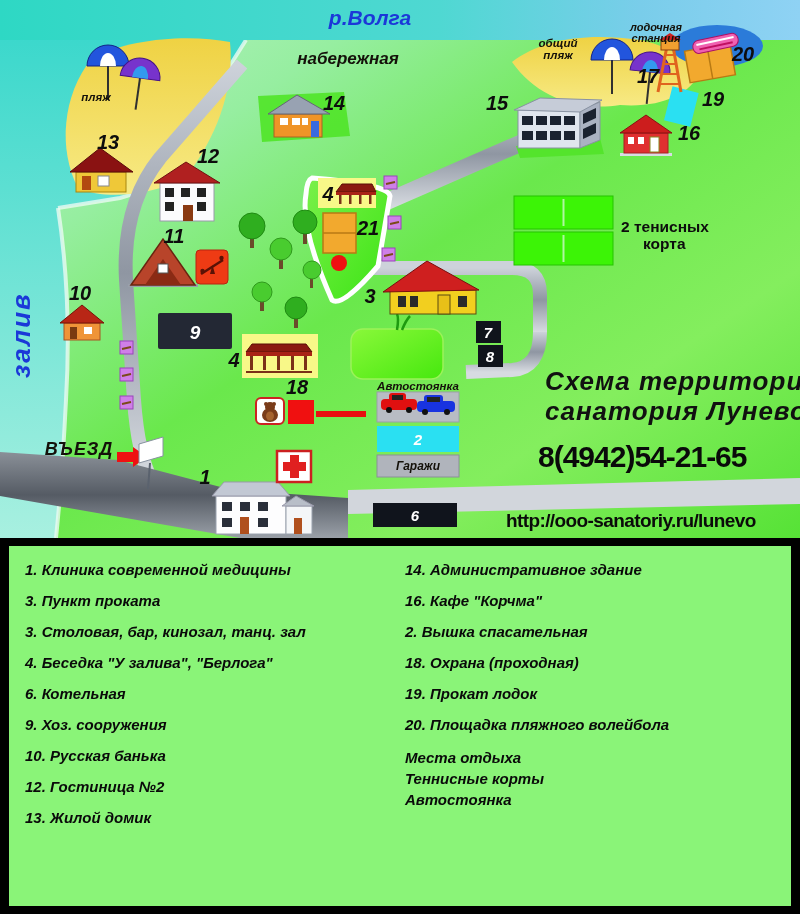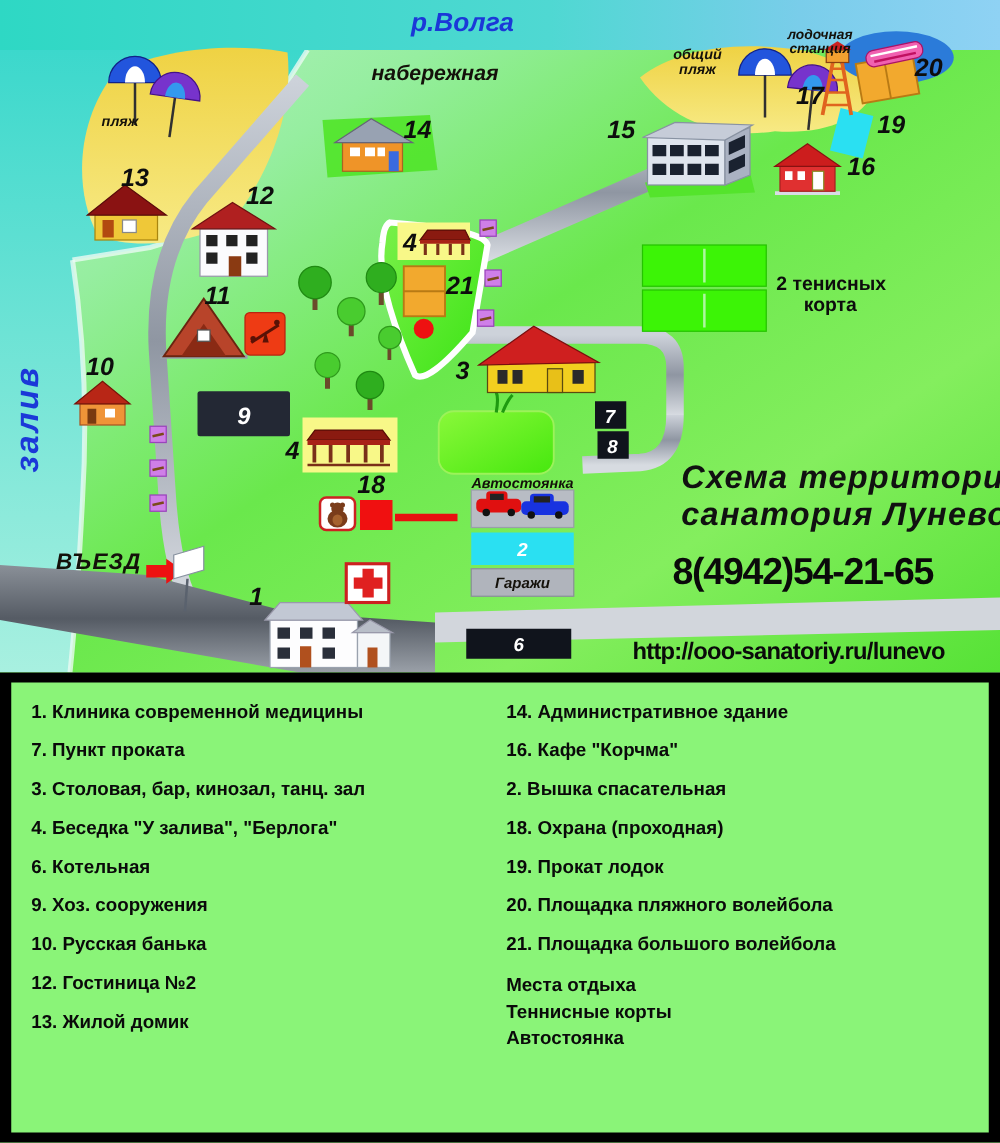--- a/index.html
+++ b/index.html
@@ -14,21 +14,21 @@
   .slabel{font-style:italic;font-weight:bold;fill:#14110a;}
   .title-t{font-style:italic;font-weight:bold;font-size:26px;fill:#111;letter-spacing:1px;}
   .phone-t{font-weight:bold;font-size:30px;fill:#0a0a0a;letter-spacing:-1px;}
   .url-t{font-weight:bold;font-size:19px;fill:#0a0a0a;letter-spacing:-0.6px;}
   .legend-wrap{position:absolute;left:0;top:538px;width:800px;height:376px;background:#000;
                box-sizing:border-box;padding:8px 9px;}
   .legend{position:relative;width:100%;height:100%;background:#8af478;}
   .col{position:absolute;top:14px;}
   .col-left{left:16px;width:372px;}
   .col-right{left:396px;width:384px;}
-  .legend-item{font-weight:bold;font-size:15px;line-height:19px;color:#0a0a0a;margin-bottom:12px;}
+  .legend-item{font-weight:bold;font-size:15px;line-height:19px;color:#0a0a0a;margin-bottom:12px;font-style:italic;}
   .legend-extras{margin-top:14px;}
   .legend-extras .legend-item{margin-bottom:1px;line-height:20px;}
 </style>
 </head>
 <body>
 
 <div class="stage">
   <div class="map-area">
     <svg width="800" height="538" viewBox="0 0 800 538" xmlns="http://www.w3.org/2000/svg">
       <defs>
@@ -408,37 +408,36 @@
       <text x="545" y="420" class="title-t">санатория Лунево</text>
       <text x="538" y="467" class="phone-t">8(4942)54-21-65</text>
       <text x="506" y="527" class="url-t">http://ooo-sanatoriy.ru/lunevo</text>
     </svg>
   </div>
 
   <div class="legend-wrap">
     <div class="legend">
       <div class="col col-left">
         <div class="legend-item">1. Клиника современной медицины</div>
-        <div class="legend-item">7. Пункт проката</div>
+        <div class="legend-item">3. Пункт проката</div>
         <div class="legend-item">3. Столовая, бар, кинозал, танц. зал</div>
         <div class="legend-item">4. Беседка  "У залива", "Берлога"</div>
         <div class="legend-item">6. Котельная</div>
         <div class="legend-item">9. Хоз. сооружения</div>
         <div class="legend-item">10. Русская банька</div>
         <div class="legend-item">12. Гостиница №2</div>
         <div class="legend-item">13. Жилой домик</div>
       </div>
       <div class="col col-right">
         <div class="legend-item">14. Административное здание</div>
         <div class="legend-item">16. Кафе "Корчма"</div>
         <div class="legend-item">2. Вышка спасательная</div>
         <div class="legend-item">18. Охрана (проходная)</div>
         <div class="legend-item">19. Прокат лодок</div>
         <div class="legend-item">20. Площадка пляжного волейбола</div>
-        <div class="legend-item">21. Площадка большого волейбола</div>
         <div class="legend-extras">
           <div class="legend-item">Места отдыха</div>
           <div class="legend-item">Теннисные корты</div>
           <div class="legend-item">Автостоянка</div>
         </div>
       </div>
     </div>
   </div>
 </div>
 

